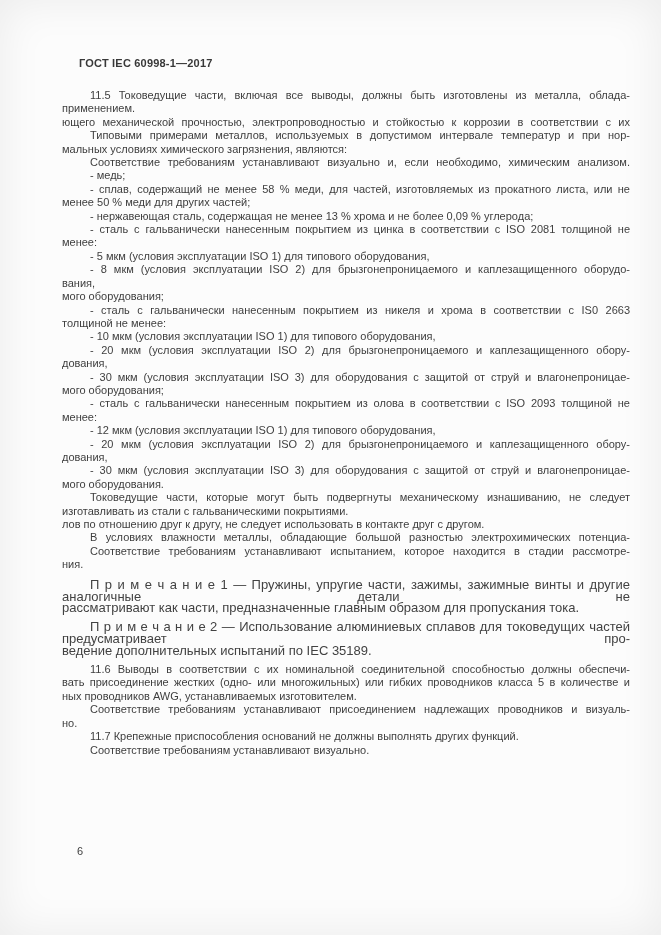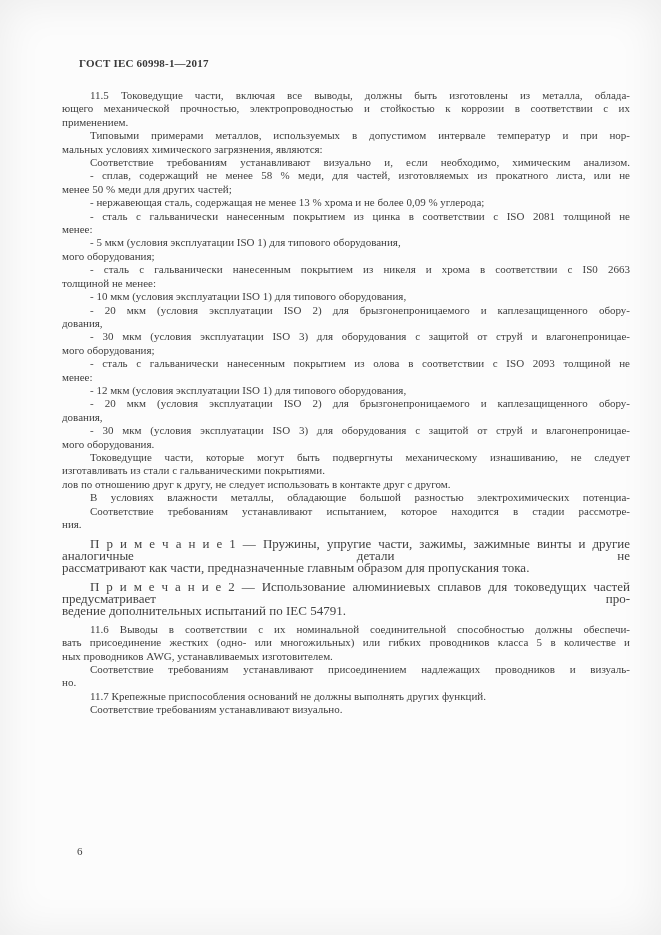--- a/index.html
+++ b/index.html
@@ -8,21 +8,21 @@
     background: #f0f0f0;
   }
   .page {
     position: relative;
     width: 661px;
     height: 935px;
     margin: 0;
     background: #fcfcfc;
     box-shadow: inset 0 0 45px rgba(0,0,0,0.07);
     overflow: hidden;
-    font-family: Liberation Serif, serif;
+    font-family: Liberation Sans, sans-serif;
     color: #3e3e3e;
   }
   .running-header {
     position: absolute;
     left: 79px;
     top: 57px;
     font-size: 11px;
     font-weight: bold;
     letter-spacing: 0.2px;
     color: #383838;
@@ -63,43 +63,50 @@
 </style>
 </head>
 <body>
 
 <div class="page">
   <div class="running-header">ГОСТ IEC 60998-1—2017</div>
 
   <div class="content">
       <div class="block paragraph">
         <div class="line fill first">11.5  Токоведущие части, включая все выводы, должны быть изготовлены из металла, облада-</div>
+        <div class="line">применением.</div>
         <div class="line fill">ющего механической прочностью, электропроводностью и стойкостью к коррозии в соответствии с их</div>
-        <div class="line">применением.</div>
       </div>
       <div class="block paragraph">
         <div class="line fill first">Типовыми примерами металлов, используемых в допустимом интервале температур и при нор-</div>
         <div class="line">мальных условиях химического загрязнения, являются:</div>
       </div>
       <div class="block paragraph">
         <div class="line fill first">Соответствие требованиям устанавливают визуально и, если необходимо, химическим анализом.</div>
+      </div>
+      <div class="block paragraph">
+        <div class="line first">- медь;</div>
       </div>
       <div class="block paragraph">
         <div class="line fill first">- сплав, содержащий не менее 58 % меди, для частей, изготовляемых из прокатного листа, или не</div>
         <div class="line">менее 50 % меди для других частей;</div>
       </div>
       <div class="block paragraph">
         <div class="line first">- нержавеющая сталь, содержащая не менее 13 % хрома и не более 0,09 % углерода;</div>
       </div>
       <div class="block paragraph">
         <div class="line fill first">- сталь с гальванически нанесенным покрытием из цинка в соответствии с ISO 2081 толщиной не</div>
         <div class="line">менее:</div>
       </div>
       <div class="block paragraph">
         <div class="line first">- 5 мкм (условия эксплуатации ISO 1) для типового оборудования,</div>
+      </div>
+      <div class="block paragraph">
+        <div class="line fill first">- 8 мкм (условия эксплуатации ISO 2) для брызгонепроницаемого и каплезащищенного оборудо-</div>
+        <div class="line">вания,</div>
       </div>
       <div class="block paragraph">
         <div class="line">мого оборудования;</div>
       </div>
       <div class="block paragraph">
         <div class="line fill first">- сталь с гальванически нанесенным покрытием из никеля и хрома в соответствии с IS0 2663</div>
         <div class="line">толщиной не менее:</div>
       </div>
       <div class="block paragraph">
         <div class="line first">- 10 мкм (условия эксплуатации ISO 1) для типового оборудования,</div>
@@ -138,21 +145,21 @@
       <div class="block paragraph">
         <div class="line fill first">Соответствие требованиям устанавливают испытанием, которое находится в стадии рассмотре-</div>
         <div class="line">ния.</div>
       </div>
       <div class="block note">
         <div class="line fill first">П р и м е ч а н и е   1 — Пружины, упругие части, зажимы, зажимные винты и другие аналогичные детали не</div>
         <div class="line">рассматривают как части, предназначенные главным образом для пропускания тока.</div>
       </div>
       <div class="block note">
         <div class="line fill first">П р и м е ч а н и е   2 — Использование алюминиевых сплавов для токоведущих частей предусматривает про-</div>
-        <div class="line">ведение дополнительных испытаний по IEC 54791.</div>
+        <div class="line">ведение дополнительных испытаний по IEC 35189.</div>
       </div>
       <div class="block paragraph">
         <div class="line fill first">11.6  Выводы в соответствии с их номинальной соединительной способностью должны обеспечи-</div>
         <div class="line fill">вать присоединение жестких (одно- или многожильных) или гибких проводников класса 5 в количестве и</div>
         <div class="line">ных проводников AWG, устанавливаемых изготовителем.</div>
       </div>
       <div class="block paragraph">
         <div class="line fill first">Соответствие требованиям устанавливают присоединением надлежащих проводников и визуаль-</div>
         <div class="line">но.</div>
       </div>

